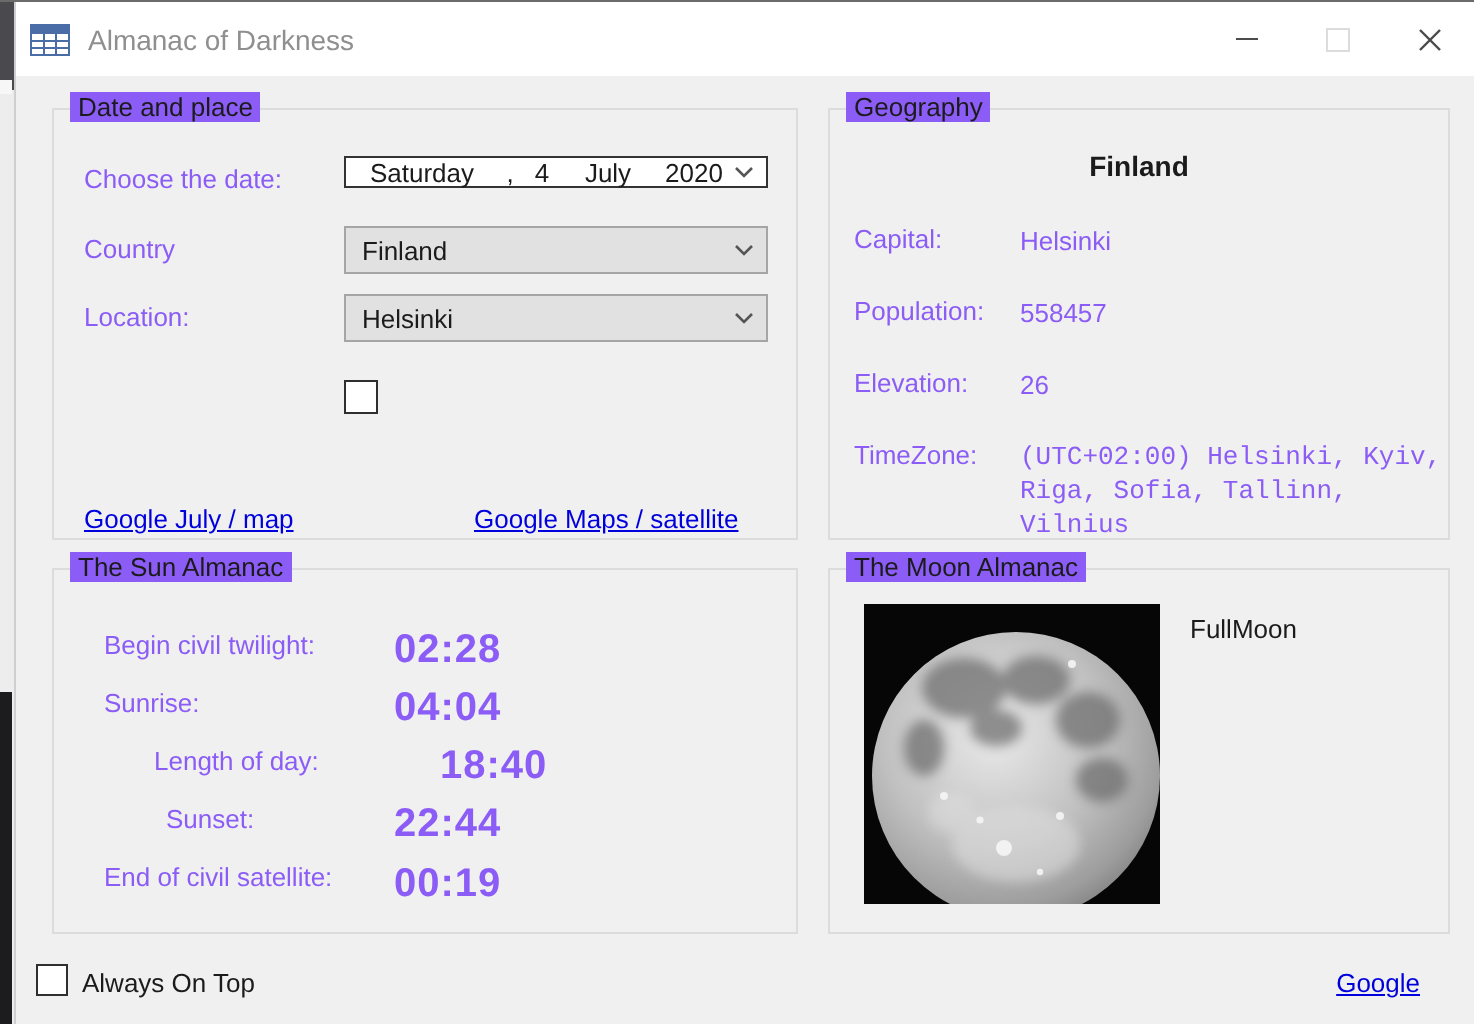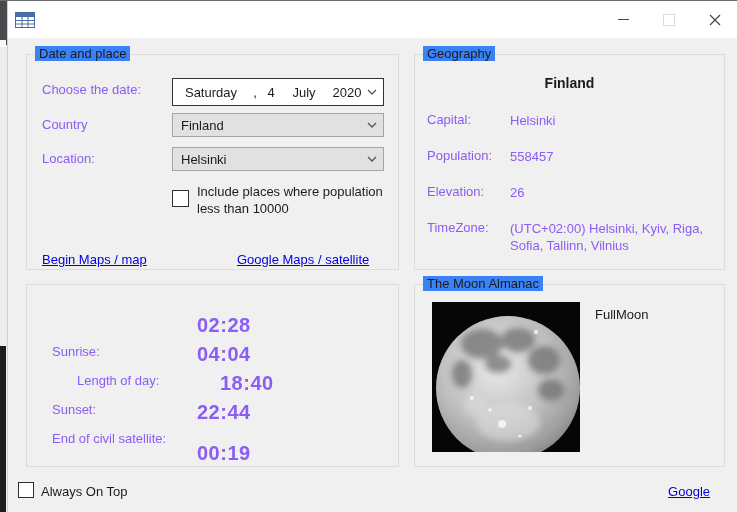--- a/index.html
+++ b/index.html
@@ -23,30 +23,30 @@
   .titlebar{position:absolute;left:0;top:0;width:100%;height:37px;background:#ffffff;display:flex;align-items:center;}
   .app-icon{margin-left:7px;width:20px;height:16px;flex:0 0 auto;}
   .title-text{margin-left:9px;font-size:14px;color:#8f8f8f;white-space:nowrap;}
   .controls{margin-left:auto;display:flex;height:100%;}
   .ctrl{width:46px;height:100%;display:flex;align-items:center;justify-content:center;cursor:default;}
   .glyph-min{width:11px;height:1px;background:#4c4c4c;}
   .glyph-max{width:10px;height:10px;border:1px solid #dcdcdc;}
 
   
   .group{position:absolute;border:1px solid #dcdcdc;background:#f0f0f0;}
-  .group-caption{position:absolute;top:-9px;left:8px;background:#3b82f6;padding:0 4px;color:#1b1b1b;white-space:nowrap;}
+  .group-caption{position:absolute;top:-9px;left:8px;background:#8b5cf6;padding:0 4px;color:#1b1b1b;white-space:nowrap;}
   .g-date{left:18px;top:53px;width:371px;height:214px;}
   .g-geo{left:406px;top:53px;width:309px;height:214px;}
   .g-sun{left:18px;top:283px;width:371px;height:181px;}
   .g-moon{left:406px;top:283px;width:309px;height:181px;}
 
   .lbl{position:absolute;white-space:nowrap;color:#8b5cf6;}
 
   
-  .datepicker{position:absolute;left:145px;top:23px;width:212px;height:28px;background:#ffffff;border:1px solid #333333;box-sizing:border-box;display:flex;align-items:center;}
+  .datepicker{position:absolute;left:145px;top:23px;width:212px;height:16px;background:#ffffff;border:1px solid #333333;box-sizing:border-box;display:flex;align-items:center;}
   .dp-seg{text-align:center;}
   .dp-weekday{flex:0 0 76px;}
   .dp-comma{flex:0 0 12px;}
   .dp-day{flex:0 0 20px;}
   .dp-month{flex:0 0 46px;}
   .dp-year{flex:0 0 40px;}
   .dp-arrow{flex:1;display:flex;justify-content:flex-end;padding-right:6px;}
 
   
   .combo{position:absolute;left:145px;top:0;width:212px;height:24px;background:#e1e1e1;border:1px solid #a5a5a5;box-sizing:border-box;display:flex;align-items:center;}
@@ -99,20 +99,21 @@
 
   <div class="titlebar">
     <svg class="app-icon" viewBox="0 0 20 16">
       <rect x="0.5" y="0.5" width="19" height="15" fill="#ffffff" stroke="#4a6da7"></rect>
       <rect x="0.5" y="0.5" width="19" height="4.5" fill="#4a6da7"></rect>
       <line x1="7" y1="1" x2="7" y2="15" stroke="#4a6da7" stroke-width="1"></line>
       <line x1="13" y1="1" x2="13" y2="15" stroke="#4a6da7" stroke-width="1"></line>
       <line x1="1" y1="8.5" x2="19" y2="8.5" stroke="#4a6da7" stroke-width="1"></line>
       <line x1="1" y1="12" x2="19" y2="12" stroke="#4a6da7" stroke-width="1"></line>
     </svg>
+    <span class="title-text">Almanac of Darkness</span>
     <div class="controls">
       <div class="ctrl">
         <span class="glyph-min"></span>
       </div>
       <div class="ctrl">
         <span class="glyph-max"></span>
       </div>
       <div class="ctrl">
         <svg width="12" height="12" viewBox="0 0 12 12">
           <line x1="1" y1="1" x2="11" y2="11" stroke="#4a4a4a" stroke-width="1.2"></line>
@@ -153,58 +154,59 @@
     <div class="combo" style="top:92px;">
       <span class="combo-value">Helsinki</span>
       <span class="combo-arrow">
         <svg class="chev" viewBox="0 0 10 6">
           <polyline points="1,1 5,5 9,1" fill="none" stroke="#555" stroke-width="1.3"></polyline>
         </svg>
       </span>
     </div>
 
     <span class="checkbox inc-check"></span>
-    <span class="inc-label">Include places where population less than 10000</span>
-
-    <a class="link link-map">Begin Maps / map</a>
+
+    <a class="link link-map">Google July / map</a>
     <a class="link link-sat">Google Maps / satellite</a>
   </div>
 
   <div class="group g-geo">
     <span class="group-caption">Geography</span>
     <div class="geo-country">Finland</div>
 
     <span class="lbl geo-label" style="top:57px;">Capital:</span>
     <span class="lbl geo-value" style="top:57px;">Helsinki</span>
 
     <span class="lbl geo-label" style="top:93px;">Population:</span>
     <span class="lbl geo-value" style="top:93px;">558457</span>
 
     <span class="lbl geo-label" style="top:129px;">Elevation:</span>
     <span class="lbl geo-value" style="top:129px;">26</span>
 
     <span class="lbl geo-label" style="top:165px;">TimeZone:</span>
-    <span class="lbl geo-value" style="top:165px;">(UTC+02:00) Helsinki, Kyiv, Riga, Sofia, Tallinn, Vilnius</span>
+    <span class="lbl geo-value" style="top:165px;font-family:Liberation Mono, monospace;">(UTC+02:00) Helsinki, Kyiv, Riga, Sofia, Tallinn, Vilnius</span>
   </div>
 
   <div class="group g-sun">
-
+    <span class="group-caption">The Sun Almanac</span>
+
+    <span class="lbl sun-label" style="top:30px;">Begin civil twilight:</span>
     <span class="lbl sun-value" style="top:29px;">02:28</span>
 
     <span class="lbl sun-label" style="top:59px;">Sunrise:</span>
     <span class="lbl sun-value" style="top:58px;">04:04</span>
 
     <span class="lbl sun-label indent" style="top:88px;">Length of day:</span>
     <span class="lbl sun-value indent" style="top:87px;">18:40</span>
 
-    <span class="lbl sun-label" style="top:117px;">Sunset:</span>
+    <span class="lbl sun-label" style="top:117px;margin-left:31px;">Sunset:</span>
     <span class="lbl sun-value" style="top:116px;">22:44</span>
 
     <span class="lbl sun-label" style="top:146px;">End of civil satellite:</span>
-    <span class="lbl sun-value" style="top:157px;">00:19</span>
+    <span class="lbl sun-value" style="top:146px;">00:19</span>
   </div>
 
   <div class="group g-moon">
     <span class="group-caption">The Moon Almanac</span>
 
     <svg class="moon-img" viewBox="0 0 148 150" preserveAspectRatio="none">
       <defs>
         <radialGradient id="mg" cx="42%" cy="36%" r="70%">
           <stop offset="0" stop-color="#e9e9e9"></stop>
           <stop offset="0.55" stop-color="#c0c0c0"></stop>

